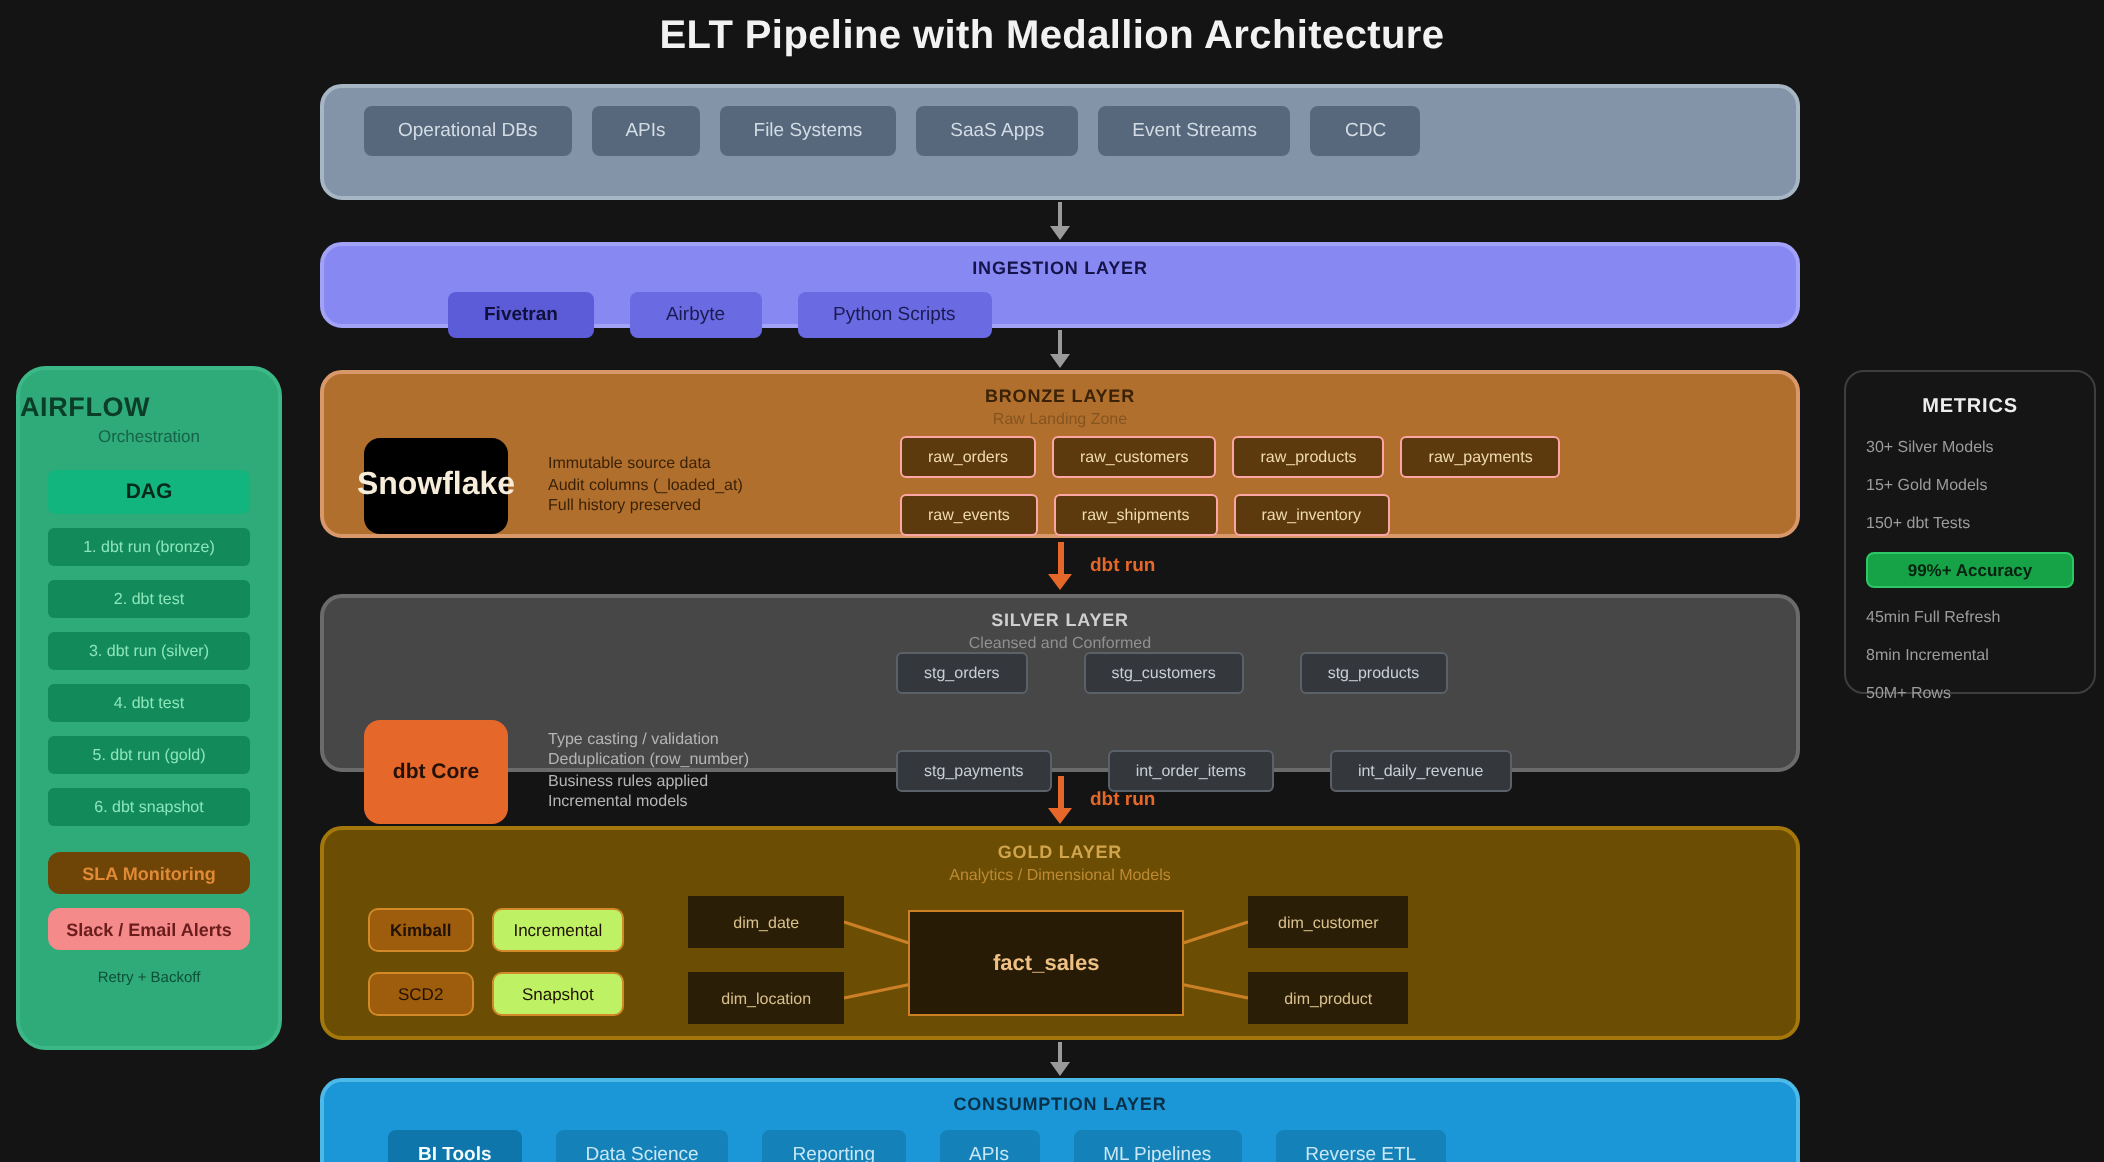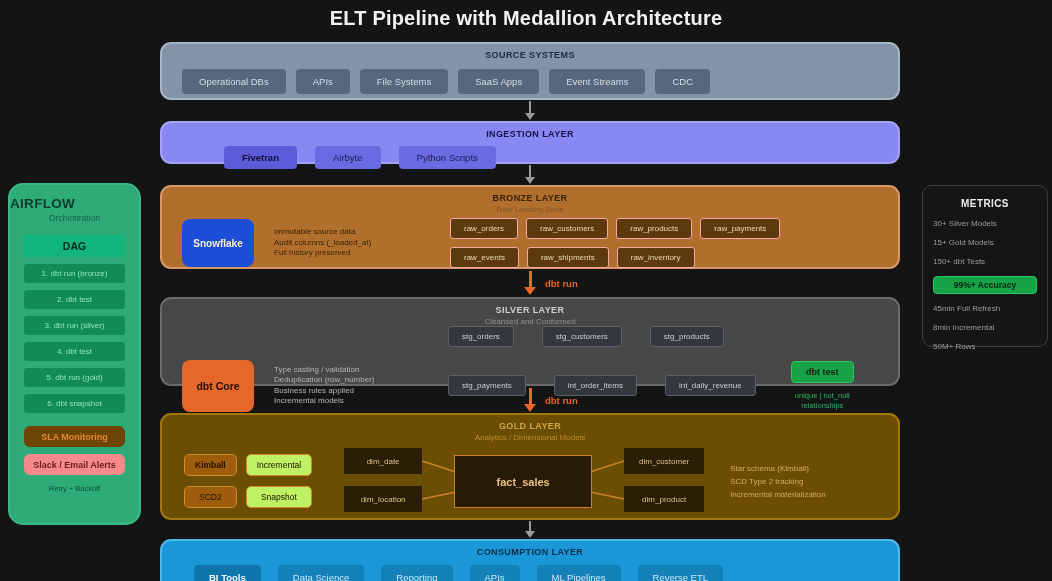--- a/index.html
+++ b/index.html
@@ -41,21 +41,21 @@
 
   
   .bronze { height:84px; background:var(--bronze-bg,#b16f2e); border-color:var(--bronze-border,#d9986a); }
   .bronze .layer-header { color:#3b2106; }
   .bronze .layer-sub { color:#85551f; }
   .content-row { display:flex; align-items:center; padding:0 20px; }
   .engine {
     border-radius:8px; font-weight:bold; display:flex; align-items:center; justify-content:center;
     flex:none;
   }
-  .snowflake { width:72px; height:48px; background:#1d4ed8; color:#f6ecd9; font-size:10px; margin-top:4px; }
+  .snowflake { width:72px; height:48px; background:#000000; color:#f6ecd9; font-size:16px; margin-top:4px; }
   .notes { font-size:8px; line-height:10.5px; margin-left:20px; flex:none; }
   .bronze-notes { color:#3b2206; width:150px; margin-top:4px; }
   .chips { display:flex; flex-wrap:wrap; gap:8px; align-content:flex-start; }
   .bronze-chips { width:336px; margin-left:26px; margin-top:4px; }
   .chip { border-radius:3px; font-size:8px; padding:5px 13px; white-space:nowrap; }
   .bronze .chip { background:#5d3a0e; border:1px solid #fca5a5; color:#eedaae; }
 
   
   .connector { position:relative; display:flex; align-items:center; justify-content:center; }
   .h21 { height:21px; } .h28 { height:28px; } .h27 { height:27px; } .h19 { height:19px; }
@@ -152,21 +152,20 @@
     <div class="af-step">5. dbt run (gold)</div>
     <div class="af-step">6. dbt snapshot</div>
     <div class="af-sla">SLA Monitoring</div>
     <div class="af-alert">Slack / Email Alerts</div>
     <div class="af-retry">Retry + Backoff</div>
   </aside>
 
   <main class="pipeline">
 
     <section class="layer source">
-      <div class="layer-header">SOURCE SYSTEMS</div>
       <div class="btn-row">
         <div class="btn">Operational DBs</div>
         <div class="btn">APIs</div>
         <div class="btn">File Systems</div>
         <div class="btn">SaaS Apps</div>
         <div class="btn">Event Streams</div>
         <div class="btn">CDC</div>
       </div>
     </section>
 
@@ -235,27 +234,20 @@
           <div>Incremental models</div>
         </div>
         <div class="chips silver-chips">
           <div class="chip">stg_orders</div>
           <div class="chip">stg_customers</div>
           <div class="chip">stg_products</div>
           <div class="chip">stg_payments</div>
           <div class="chip">int_order_items</div>
           <div class="chip">int_daily_revenue</div>
           <div class="chip">int_customer_orders</div>
-        </div>
-        <div class="test-col">
-          <div class="dbt-test-btn">dbt test</div>
-          <div class="test-note">
-            <div>unique | not_null</div>
-            <div>relationships</div>
-          </div>
         </div>
       </div>
     </section>
 
     <div class="connector h27">
       <div class="arrow orange">
           <div class="shaft"></div>
           <div class="head"></div>
         </div>
       <span class="dbt-label">dbt run</span>
@@ -277,25 +269,20 @@
             <line x1="78" y1="51" x2="112" y2="44" stroke="#cc8026" stroke-width="1.5"></line>
             <line x1="246" y1="24" x2="280" y2="13" stroke="#cc8026" stroke-width="1.5"></line>
             <line x1="246" y1="44" x2="280" y2="51" stroke="#cc8026" stroke-width="1.5"></line>
           </svg>
           <div class="dim" style="left:0;top:0">dim_date</div>
           <div class="dim" style="left:0;top:38px">dim_location</div>
           <div class="fact">fact_sales</div>
           <div class="dim r" style="top:0">dim_customer</div>
           <div class="dim r" style="top:38px">dim_product</div>
         </div>
-        <div class="gold-notes">
-          <div>Star schema (Kimball)</div>
-          <div>SCD Type 2 tracking</div>
-          <div>Incremental materialization</div>
-        </div>
       </div>
     </section>
 
     <div class="connector h19">
       <div class="arrow">
           <div class="shaft"></div>
           <div class="head"></div>
         </div>
     </div>
 

